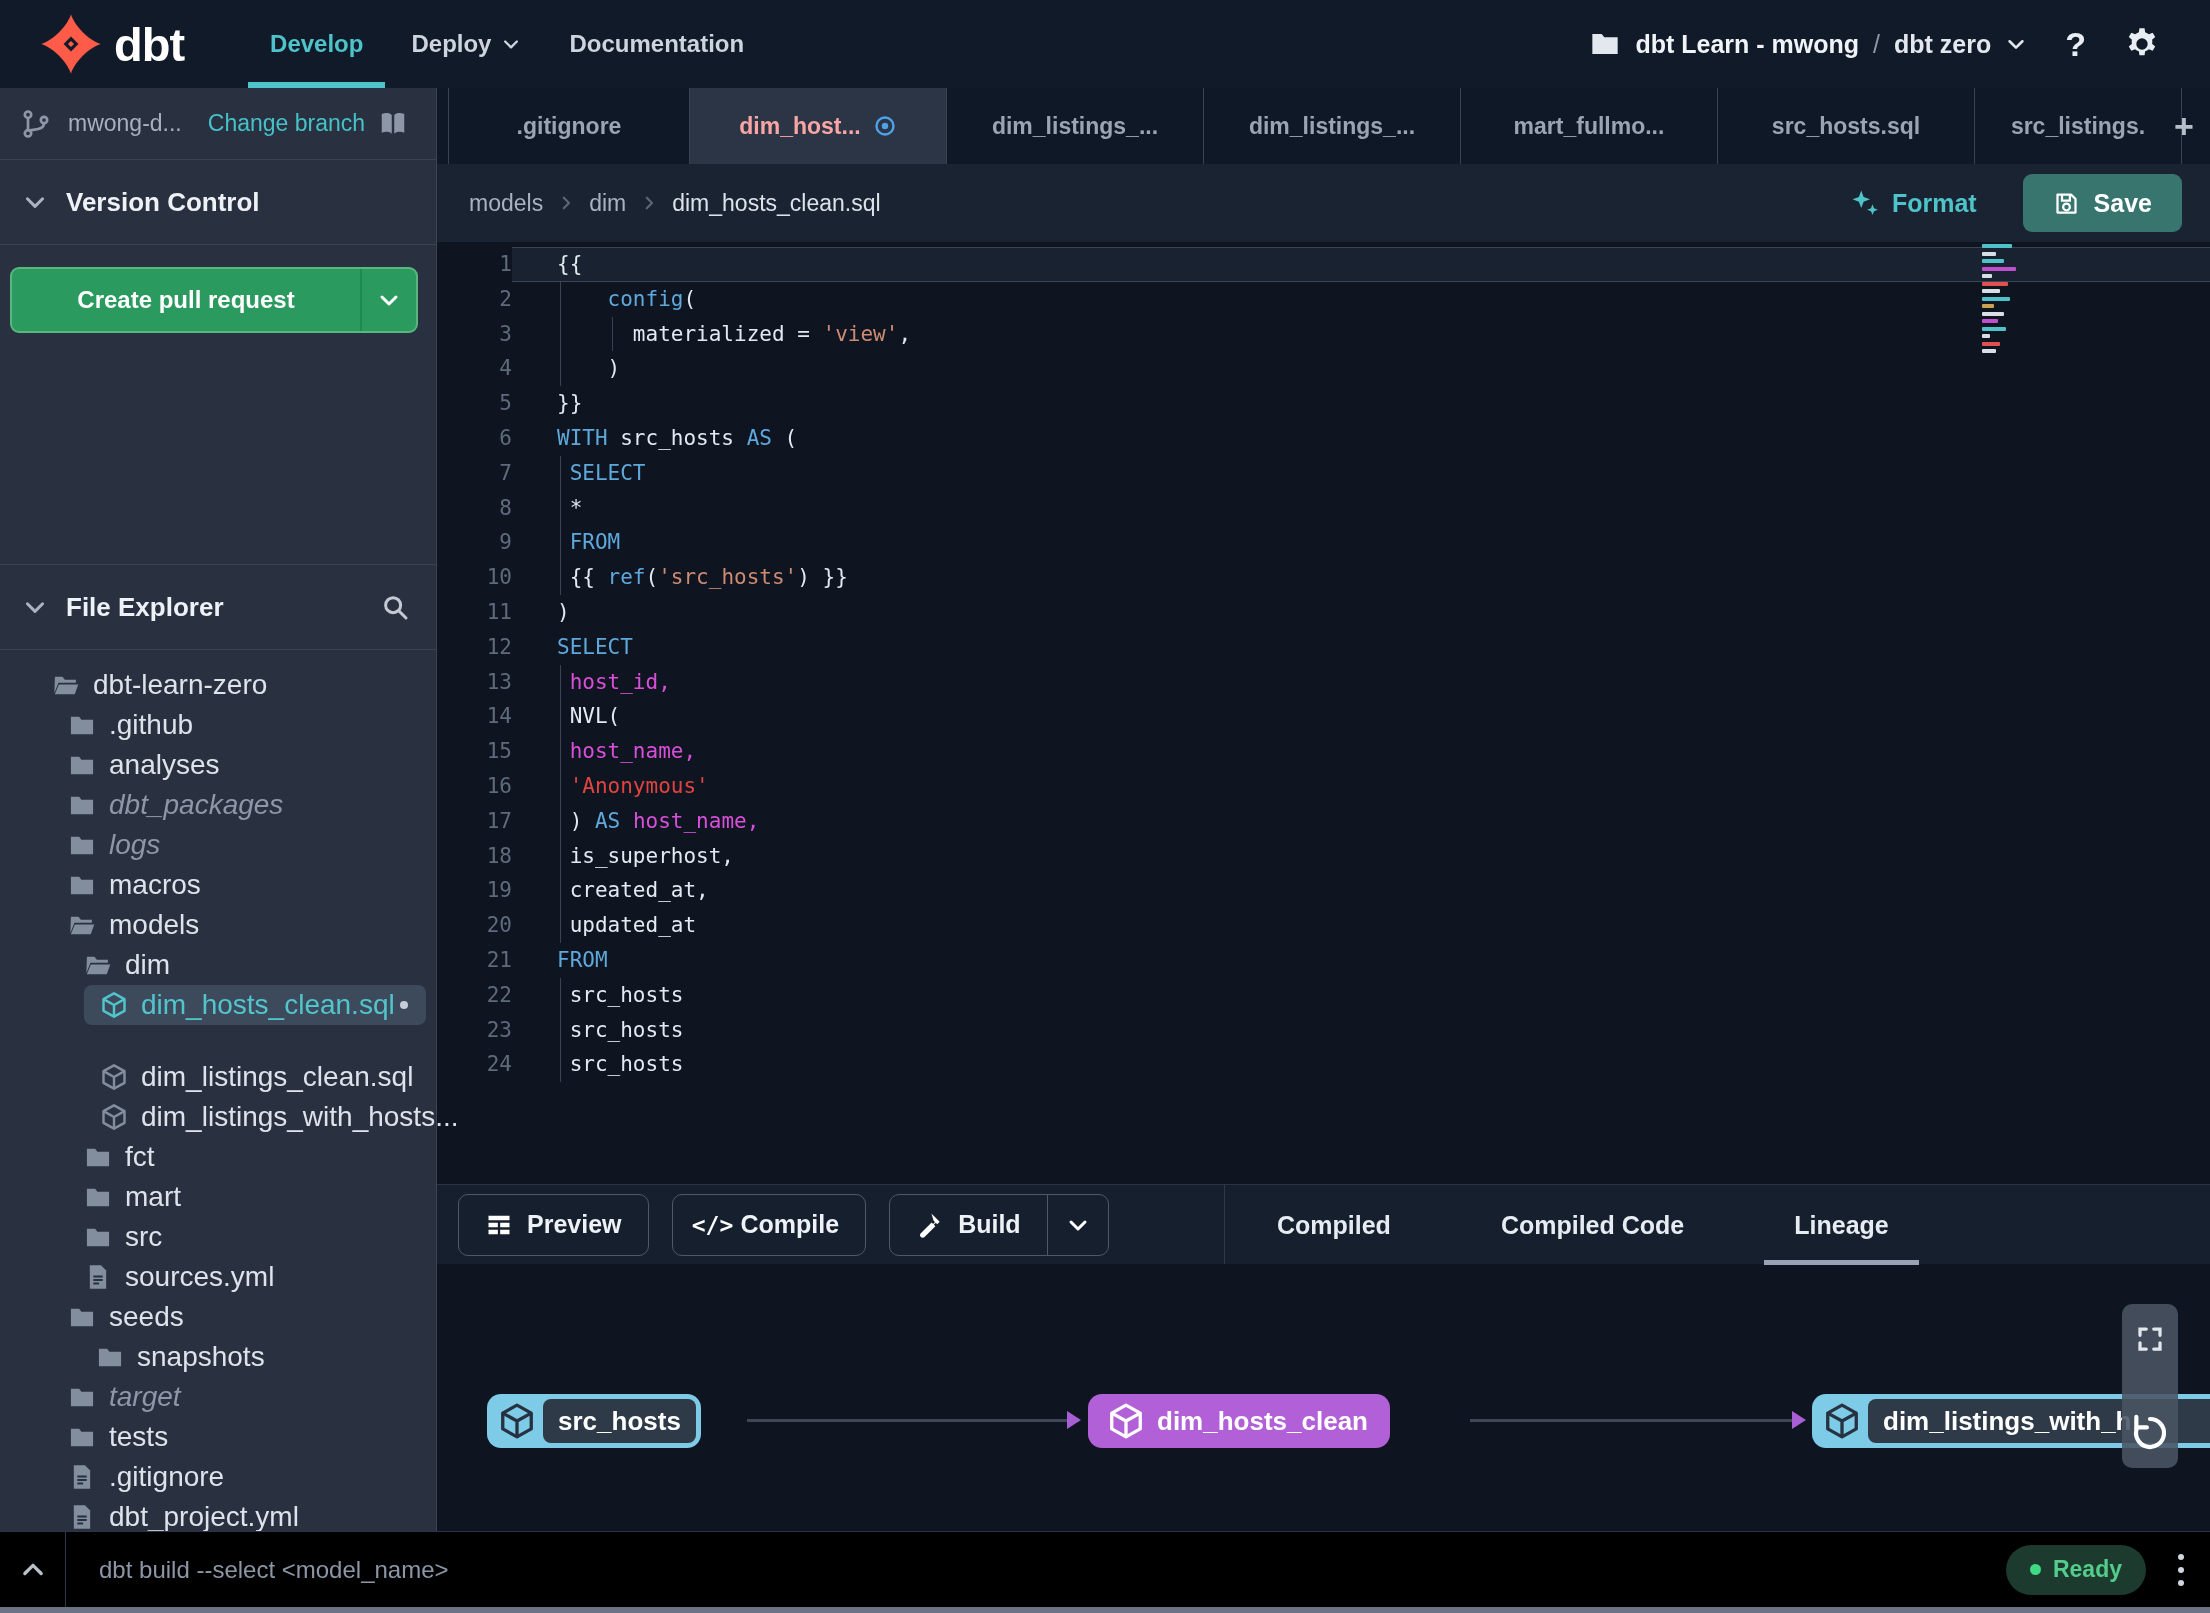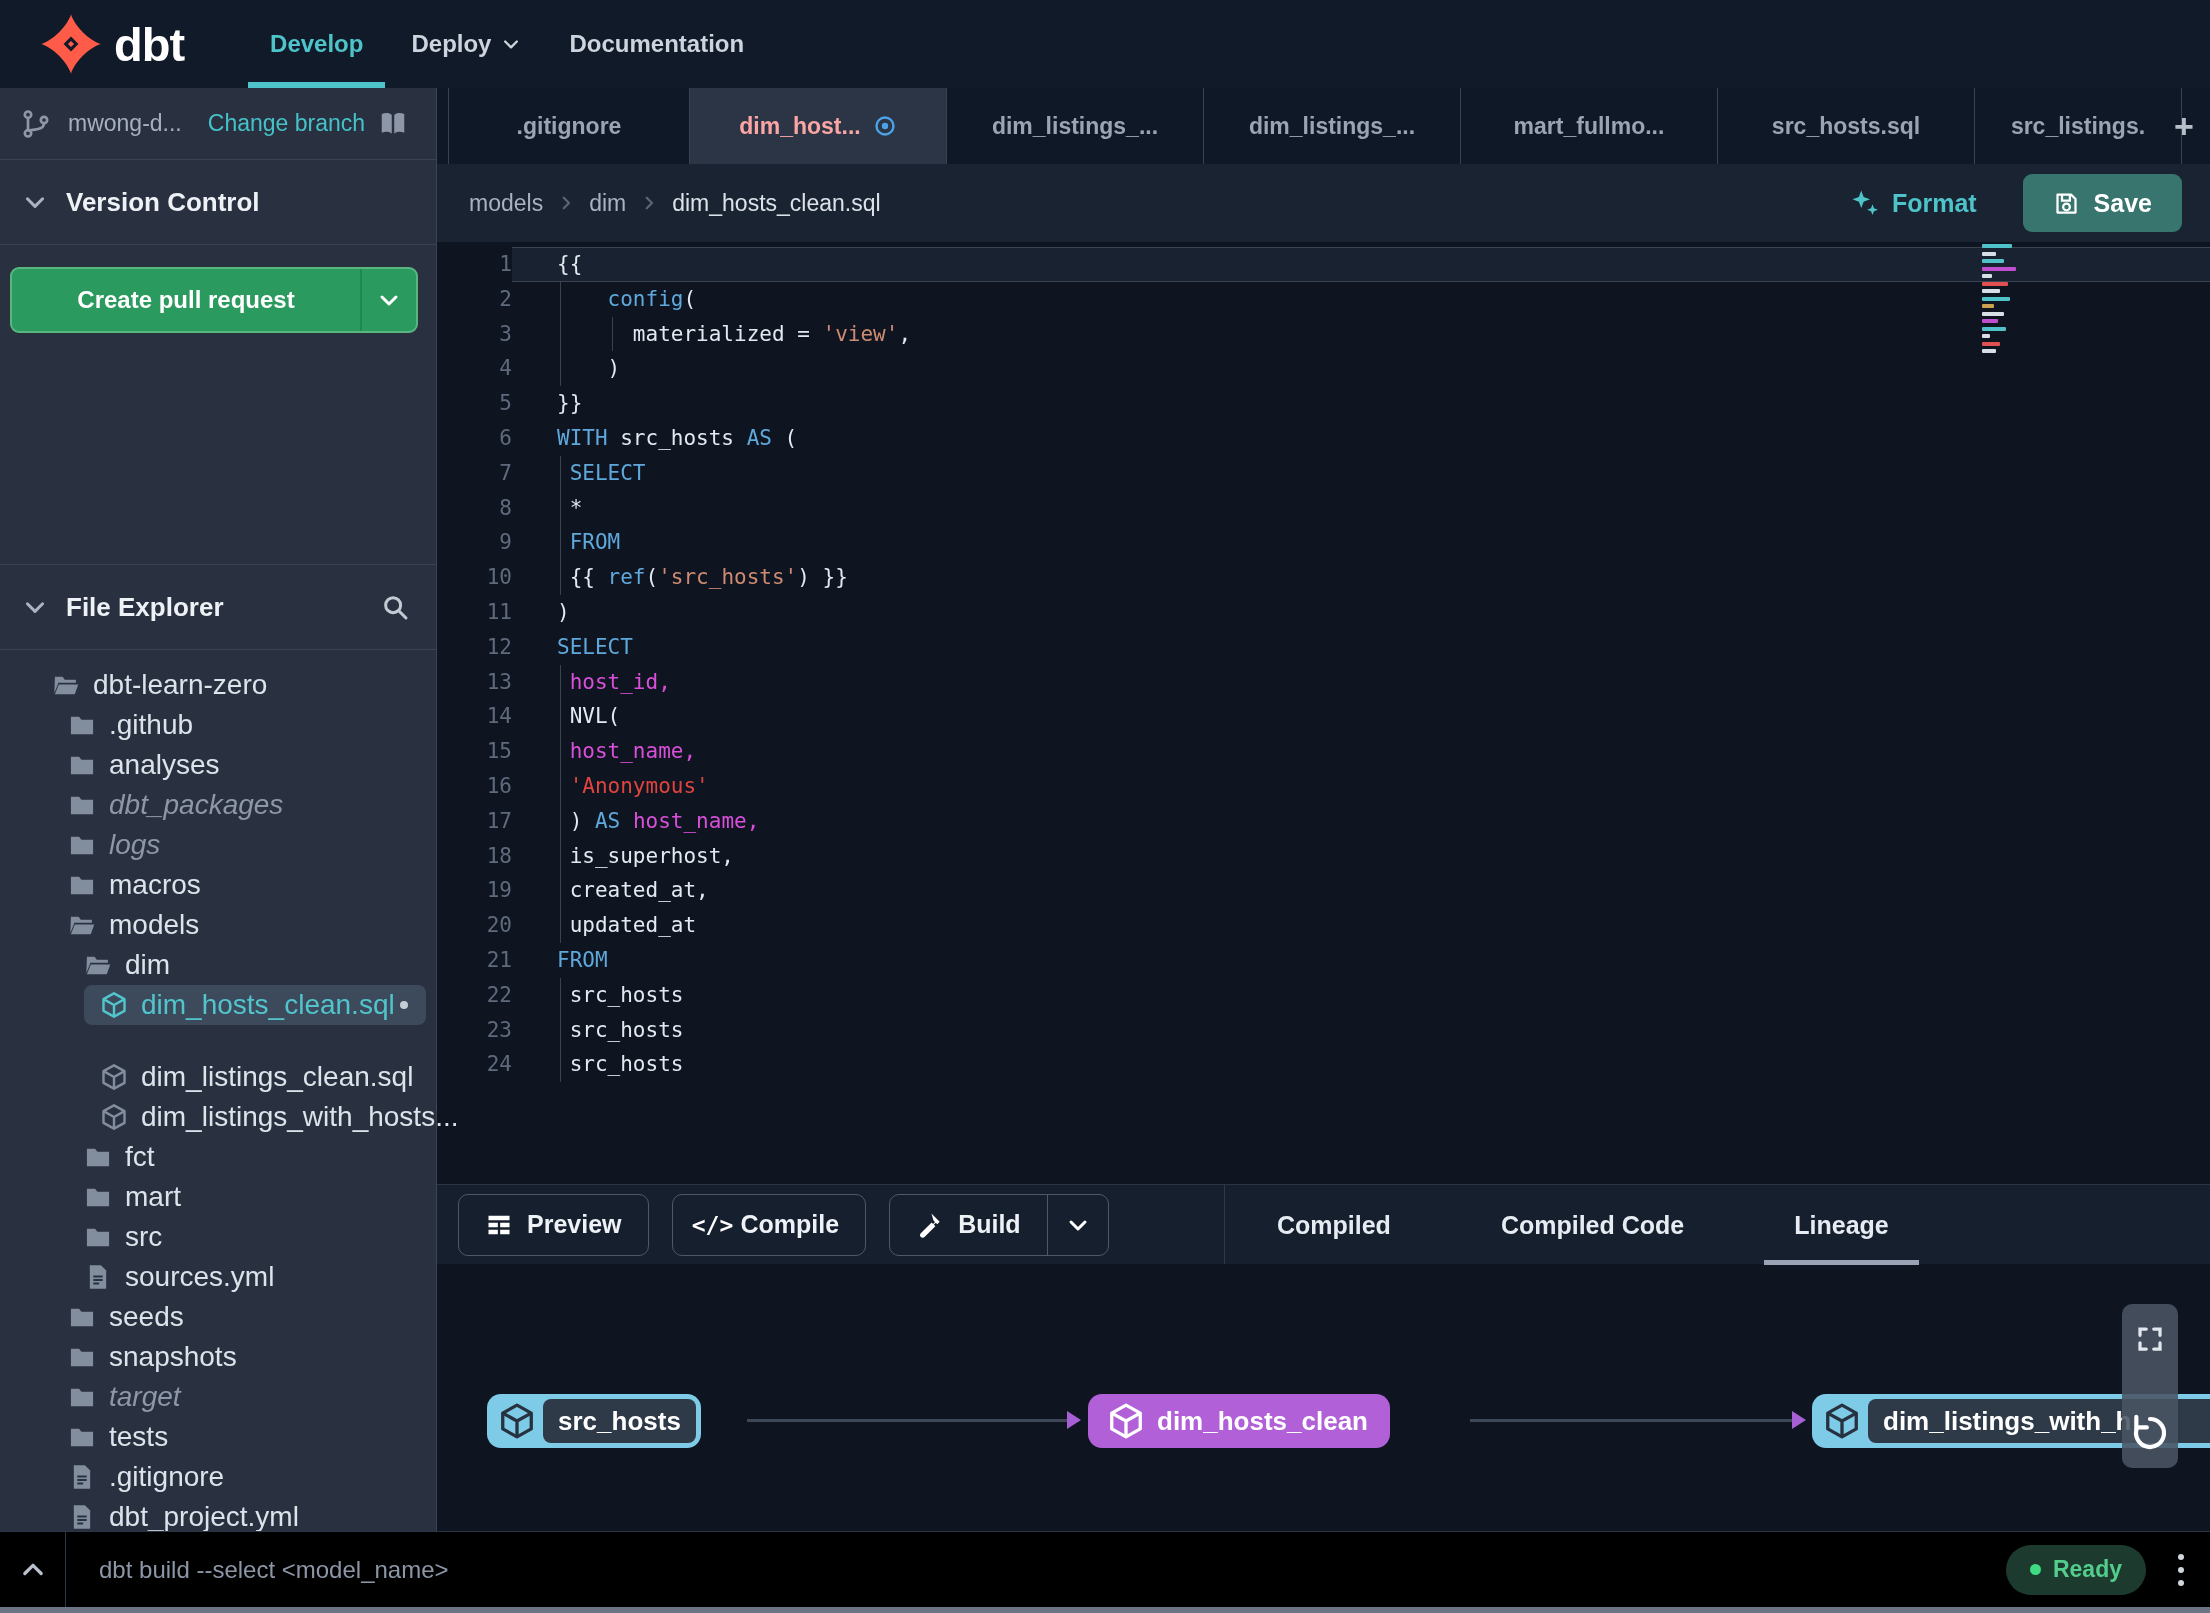--- a/index.html
+++ b/index.html
@@ -154,20 +154,43 @@
           <span class="icon chev">
             <svg viewBox="0 0 24 24" fill="none" stroke="currentColor" stroke-width="2.8" stroke-linecap="round" stroke-linejoin="round">
               <path d="M5 9l7 7 7-7"></path>
             </svg>
           </span>
         </div>
         <div class="nav-item">
           <span>Documentation</span>
         </div>
       </div>
+    <div class="nav-right">
+      <div class="acct">
+        <span class="folder icon">
+            <svg viewBox="0 0 24 24">
+              <path d="M2.5 4.5h7l2 2.5h10v12.5h-19z" fill="currentColor"></path>
+            </svg>
+          </span>
+        <span class="acct-name">dbt Learn - mwong</span>
+        <span class="acct-sep">/</span>
+        <span class="acct-proj">dbt zero</span>
+        <span class="chev icon">
+            <svg viewBox="0 0 24 24" fill="none" stroke="currentColor" stroke-width="2.8" stroke-linecap="round" stroke-linejoin="round">
+              <path d="M5 9l7 7 7-7"></path>
+            </svg>
+          </span>
+      </div>
+      <span class="help-q">?</span>
+      <span class="gear icon">
+          <svg viewBox="0 0 24 24">
+            <path fill="currentColor" fill-rule="evenodd" d="M10.3 1.5h3.4l.4 2.6c.9.3 1.8.8 2.5 1.4l2.5-1 1.7 2.9-2.1 1.7c.1.5.2 1 .2 1.4s-.1 1-.2 1.4l2.1 1.7-1.7 2.9-2.5-1c-.7.6-1.6 1.1-2.5 1.4l-.4 2.6h-3.4l-.4-2.6c-.9-.3-1.8-.8-2.5-1.4l-2.5 1-1.7-2.9 2.1-1.7c-.1-.5-.2-1-.2-1.4s.1-1 .2-1.4L3.2 7.4l1.7-2.9 2.5 1c.7-.6 1.6-1.1 2.5-1.4l.4-2.6zM12 8.2a3.8 3.8 0 100 7.6 3.8 3.8 0 000-7.6z"></path>
+          </svg>
+        </span>
+    </div>
   </div>
 
   <div class="sidebar">
     <div class="branch-row">
       <span class="branch-icon icon">
           <svg viewBox="0 0 24 24" fill="none" stroke="currentColor" stroke-width="2">
             <circle cx="6" cy="5" r="2.4"></circle>
             <circle cx="6" cy="19" r="2.4"></circle>
             <circle cx="18" cy="9" r="2.4"></circle>
             <path d="M6 7.4v9.2M18 11.4c0 4.6-6 4.6-12 5.6"></path>
@@ -349,21 +372,21 @@
           <span>sources.yml</span>
         </div>
         <div class="tree-row" style="padding-left: 68px;">
           <span class="icon ticon">
             <svg viewBox="0 0 24 24">
               <path d="M2.5 5h7l2 2.5h10V20h-19z" fill="currentColor"></path>
             </svg>
           </span>
           <span>seeds</span>
         </div>
-        <div class="tree-row" style="padding-left: 68px;">
+        <div class="tree-row" style="padding-left: 68px; margin-left: 28px;">
           <span class="icon ticon">
             <svg viewBox="0 0 24 24">
               <path d="M2.5 5h7l2 2.5h10V20h-19z" fill="currentColor"></path>
             </svg>
           </span>
           <span>snapshots</span>
         </div>
         <div class="tree-row muted" style="padding-left: 68px;">
           <span class="icon ticon">
             <svg viewBox="0 0 24 24">

